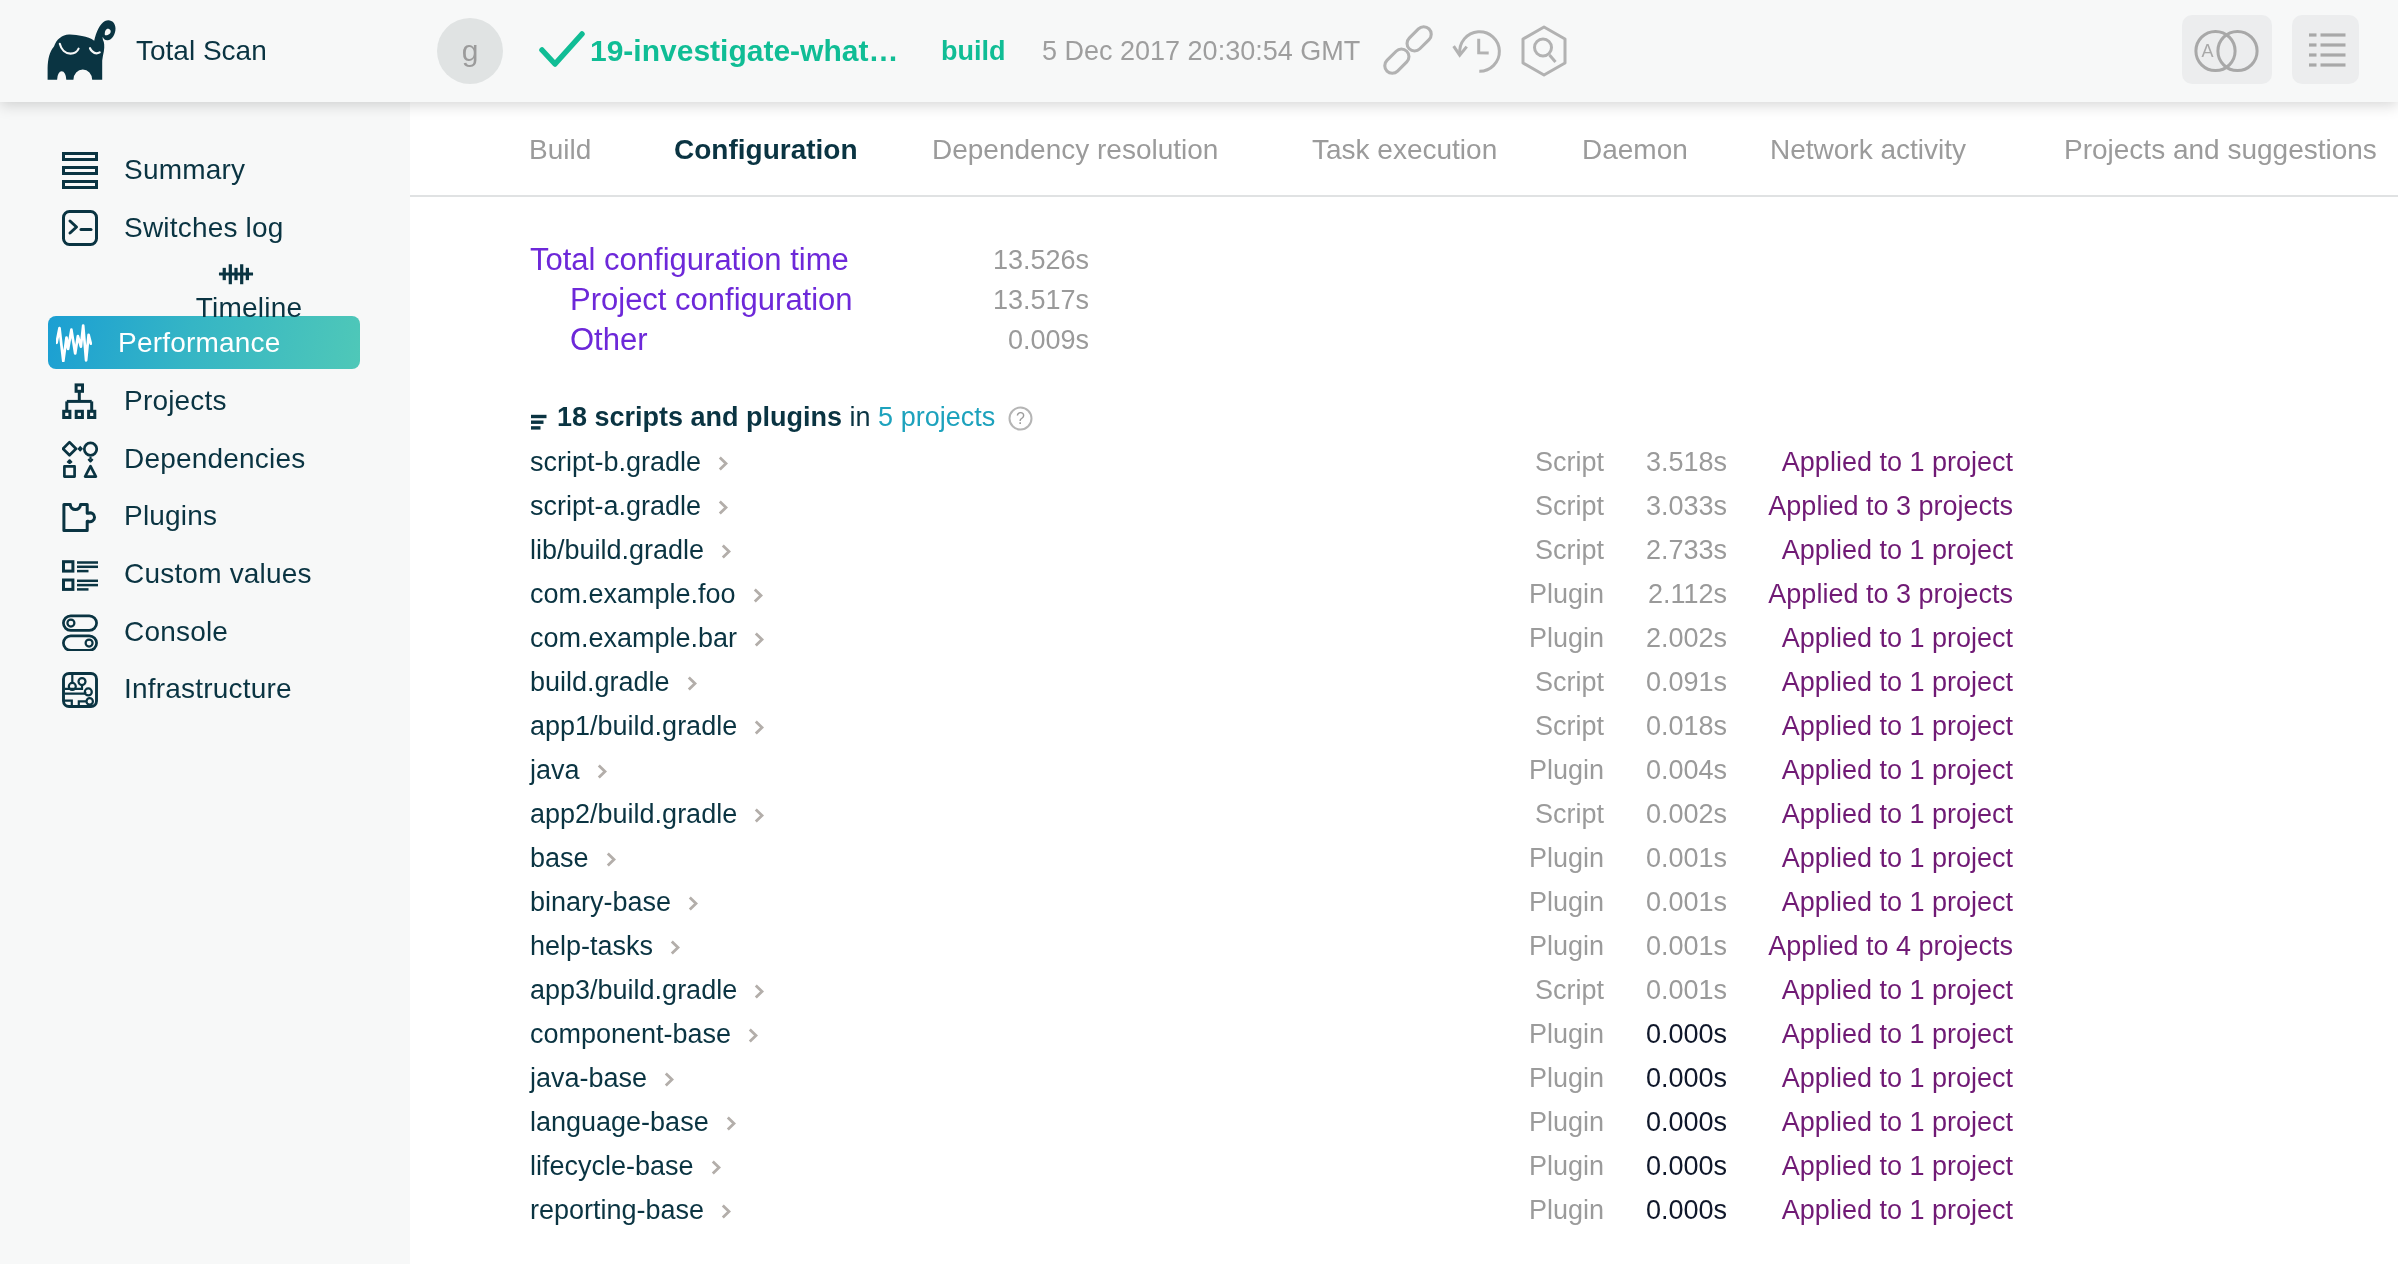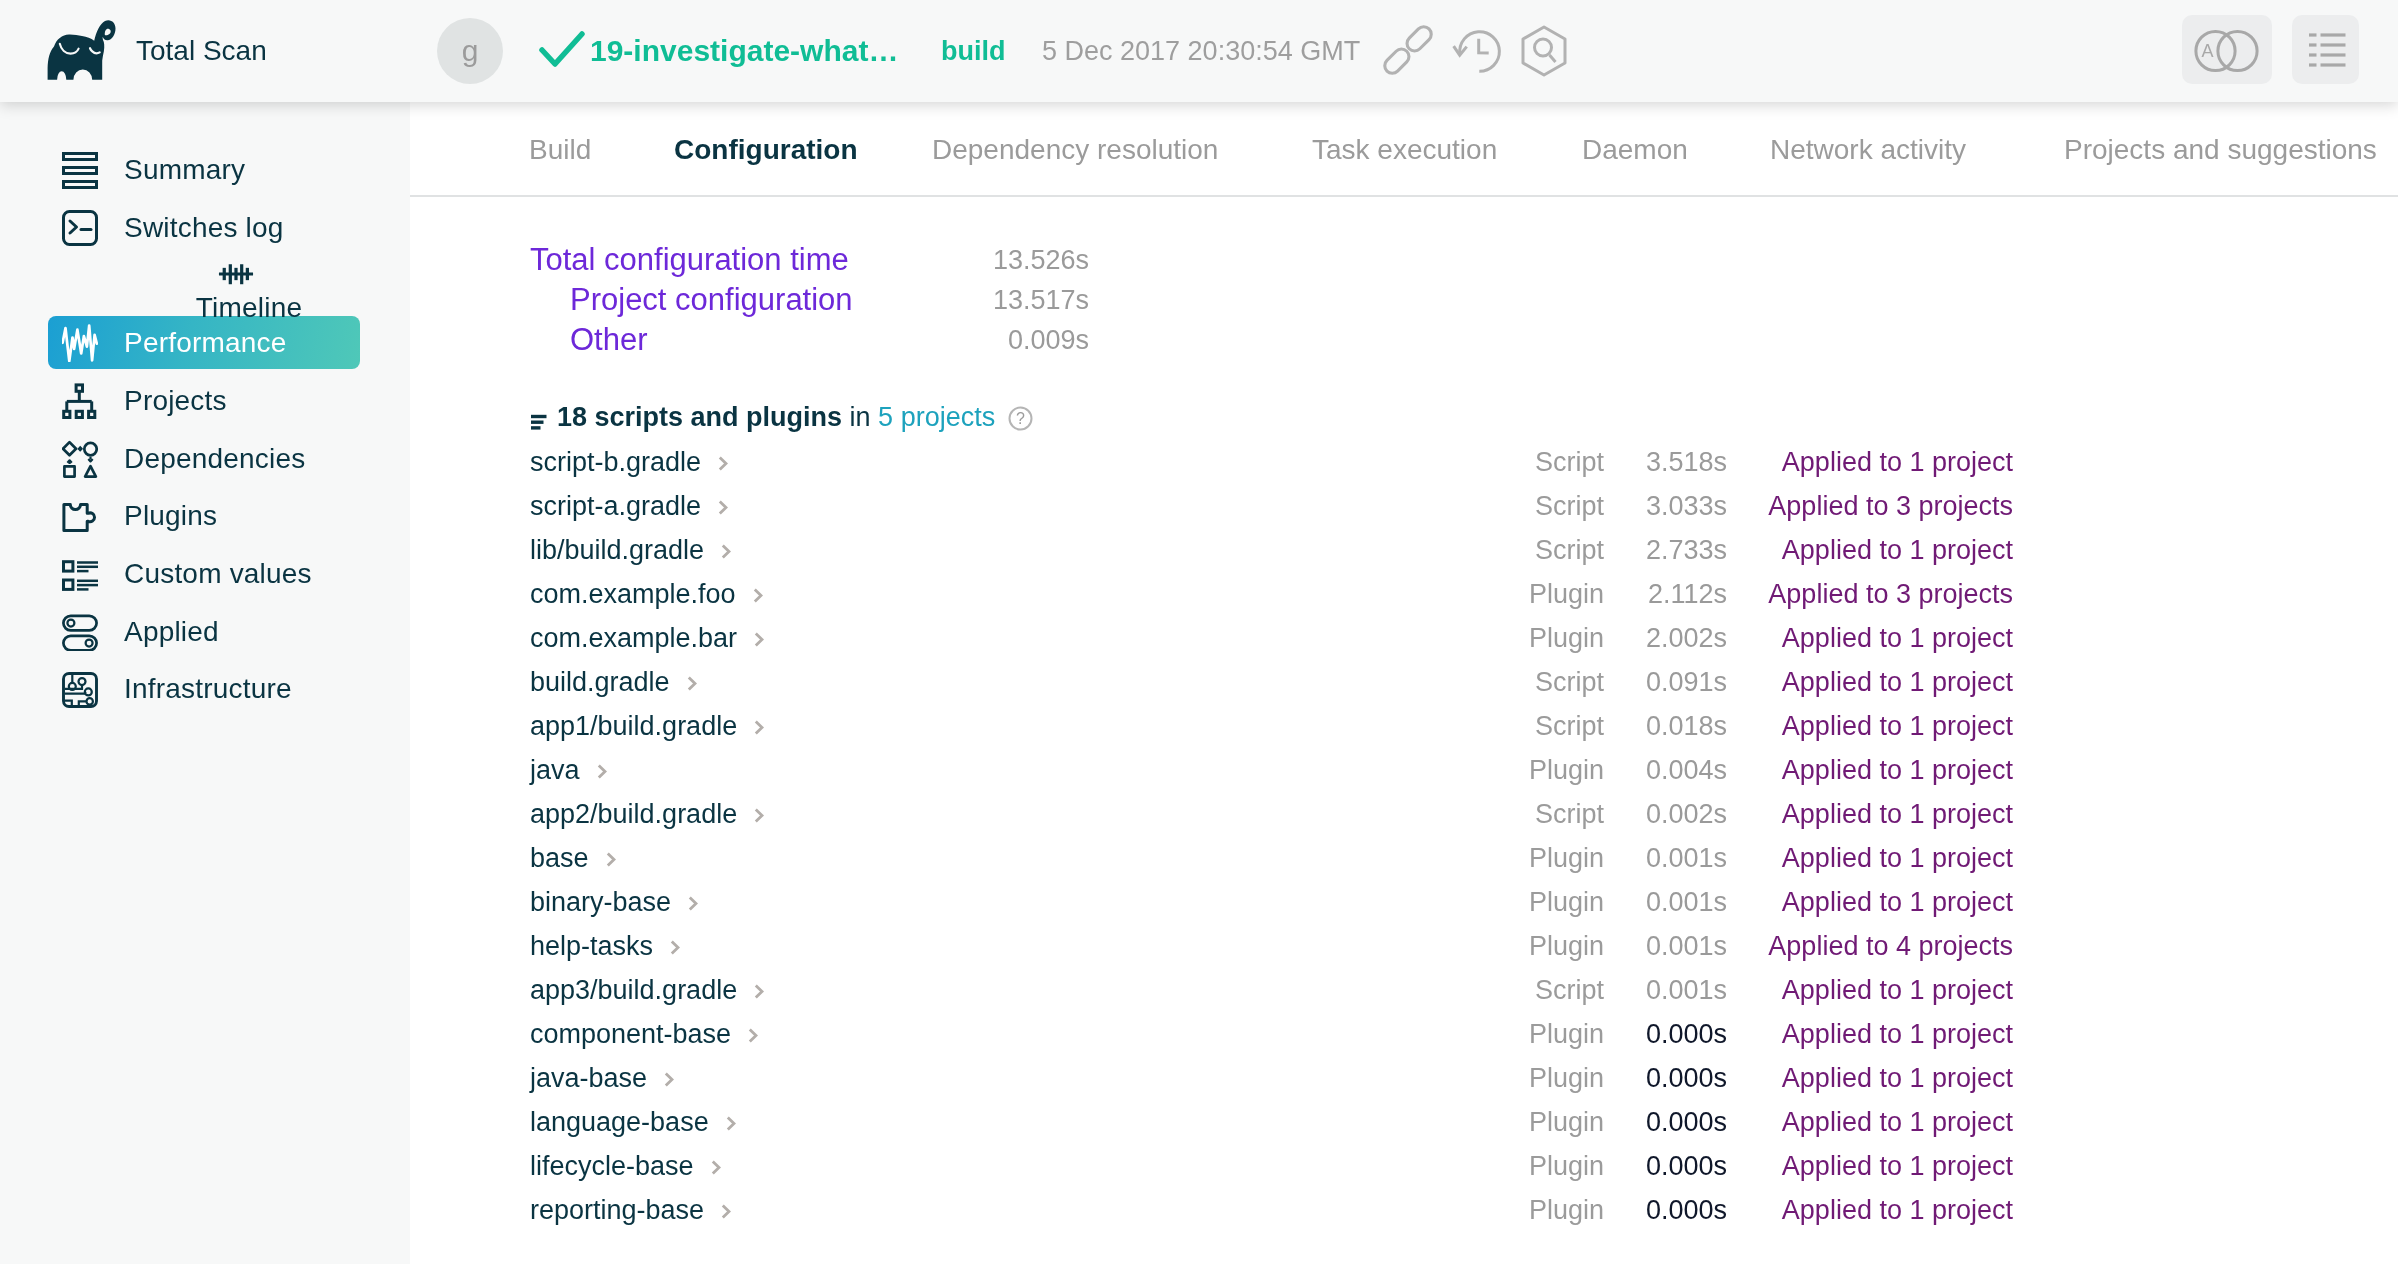--- a/index.html
+++ b/index.html
@@ -2,21 +2,21 @@
 <html><head><meta charset="utf-8"><style>
 * { margin:0; padding:0; box-sizing:border-box; }
 html,body { width:2398px; height:1264px; background:#ffffff; font-family:"Liberation Sans", sans-serif; overflow:hidden; position:relative; }
 .abs { position:absolute; }
 .hdr { position:absolute; left:0; top:0; width:2398px; height:102px; background:#f7f8f8; box-shadow:0 3px 14px rgba(0,0,0,0.17); z-index:5; }
 .side { position:absolute; left:0; top:102px; width:410px; height:1162px; background:#f7f8f8; z-index:2; }
 .nav { position:absolute; left:0; width:410px; height:58px; display:flex; align-items:center; padding-left:62px; color:#0a3442; font-size:28px; }
 .nav svg { flex:0 0 36px; }
 .nav span { margin-left:26px; white-space:nowrap; letter-spacing:0.2px; }
 .sel { position:absolute; left:48px; top:316px; width:312px; height:53px; border-radius:8px; background:linear-gradient(103deg,#1b9fd3 0%,#35b5c5 45%,#4fc8b8 100%); z-index:2; }
-.selrow { color:#ffffff; padding-left:14px; left:48px; width:312px; }
+.selrow { color:#ffffff; padding-left:8px; left:48px; width:312px; }
 .selrow span { margin-left:26px; }
 .tab { position:absolute; top:128px; height:44px; line-height:44px; font-size:28px; color:#9b9b9b; white-space:nowrap; }
 .tabline { position:absolute; left:410px; top:195px; width:1988px; height:2px; background:#e0e2e3; }
 .lbl { position:absolute; height:44px; line-height:44px; font-size:31px; color:#6d28d9; white-space:nowrap; }
 .val { position:absolute; height:44px; line-height:44px; font-size:27px; color:#9a9a9a; white-space:nowrap; }
 .rname { position:absolute; left:530px; height:44px; display:flex; align-items:center; font-size:27px; color:#0a3442; }
 .rname svg { margin-left:17px; margin-top:3px; }
 .rtype { position:absolute; right:794px; height:44px; line-height:44px; font-size:27px; color:#9b9b9b; }
 .rtime { position:absolute; right:671px; height:44px; line-height:44px; font-size:27px; color:#9a9a9a; }
 .rtimef { color:#0f172a; }
@@ -174,21 +174,21 @@
   </div>
 <div class="nav" style="top:603px;z-index:3;">
     <svg width="36" height="38" viewBox="0 0 36 38">
       <g fill="none" stroke="#0a3442">
 <rect x="1.4" y="2.8" width="33.2" height="14.6" rx="7.3" stroke-width="2.7"></rect>
 <circle cx="8.9" cy="10.1" r="3.5" stroke-width="2.2"></circle>
 <rect x="1.4" y="22.8" width="33.2" height="14.6" rx="7.3" stroke-width="2.7"></rect>
 <circle cx="27.1" cy="30.1" r="3.5" stroke-width="2.2"></circle>
 </g>
     </svg>
-    <span>Applied</span>
+    <span>Console</span>
   </div>
 <div class="nav" style="top:660px;z-index:3;">
     <svg width="36" height="38" viewBox="0 0 36 38">
       <g fill="none" stroke="#0a3442">
 <rect x="1.5" y="3.5" width="33" height="33" rx="5.5" stroke-width="2.9"></rect>
 <circle cx="10.3" cy="16.4" r="3.5" stroke-width="2.2"></circle>
 <circle cx="20" cy="11.6" r="3.5" stroke-width="2.2"></circle>
 <circle cx="26.3" cy="21.9" r="3.5" stroke-width="2.2"></circle>
 <circle cx="27.7" cy="31.4" r="3.2" stroke-width="2.2"></circle>
 <path d="M10.3 12.9 L10.3 4 M20 15.1 L20 18.9 L3 18.9 M3 23.6 L22.3 23.6 L24 22 M24.5 31.4 L16.8 31.4 L16.8 36.2 M2.5 30.6 L9.8 30.6 L9.8 36.2" stroke-width="2.2"></path>

